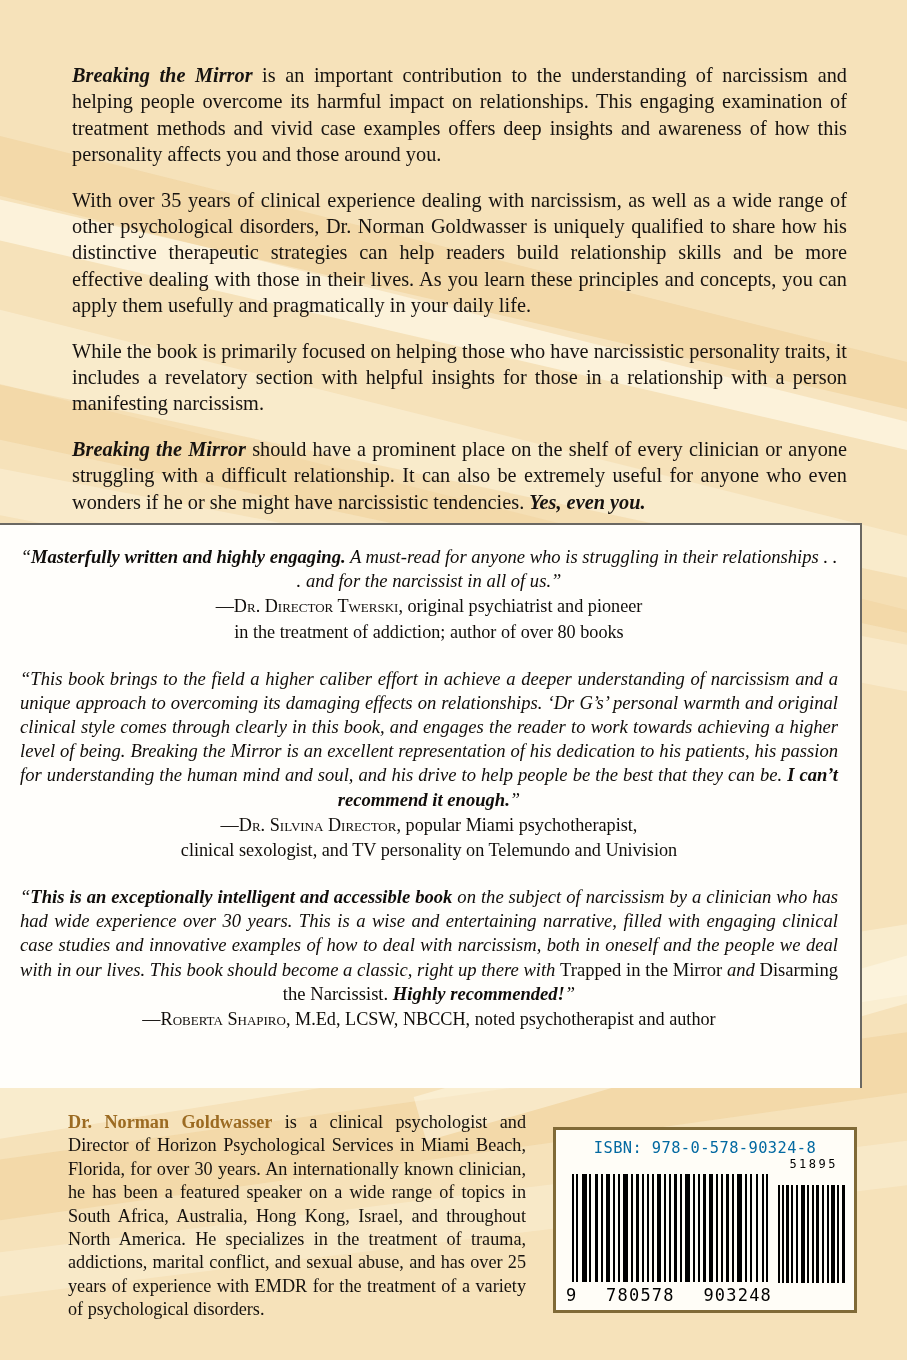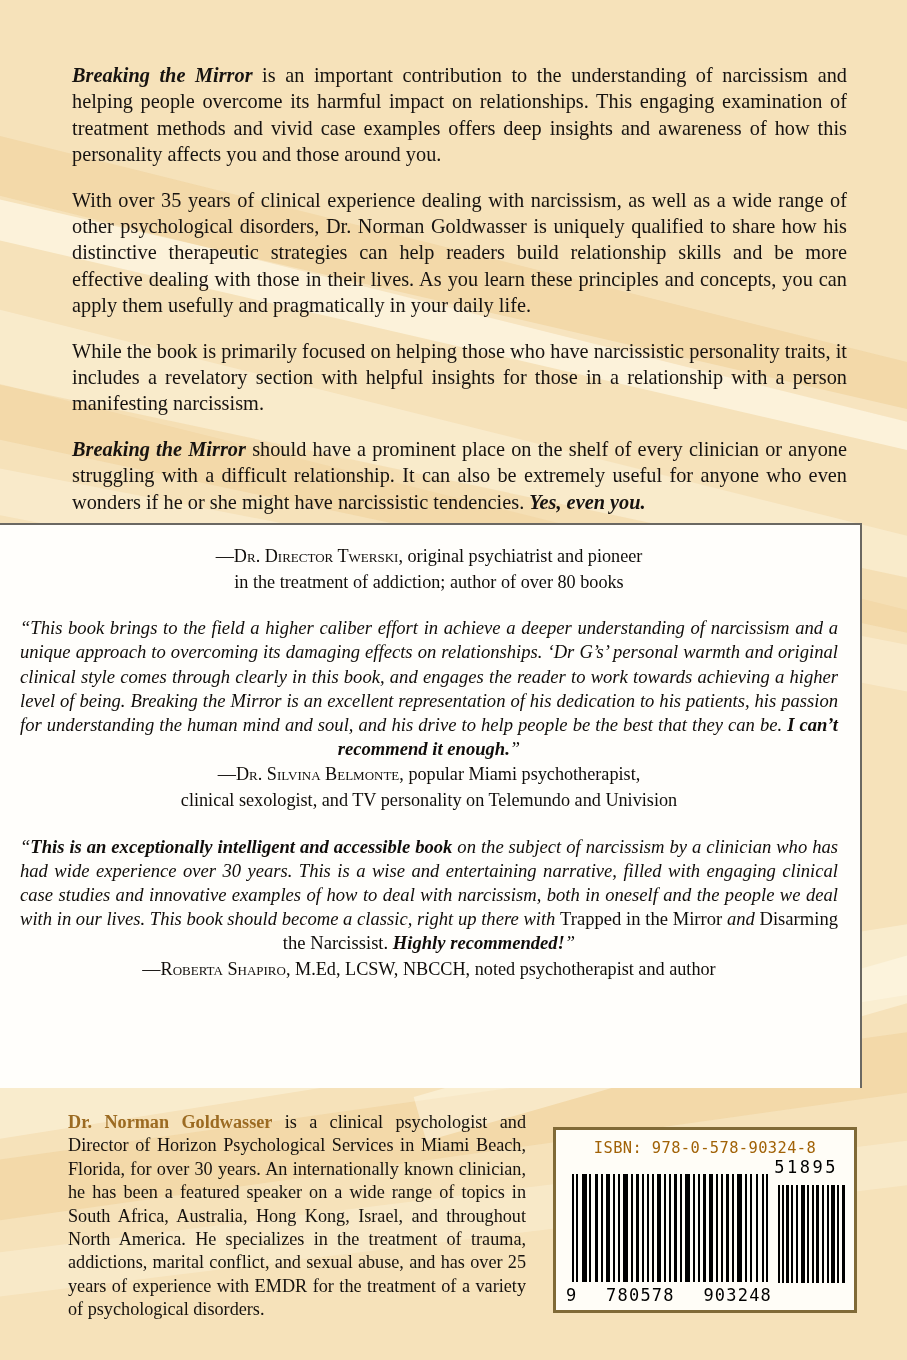--- a/index.html
+++ b/index.html
@@ -145,31 +145,31 @@
     background: #fffdf7;
     border: 3px solid #806a37;
     box-sizing: border-box;
     z-index: 4;
     padding: 7px 8px 6px 8px;
   }
   .isbn-line {
     font-family: "DejaVu Sans Mono", "Liberation Mono", monospace;
     font-size: 15.4px;
     letter-spacing: 0.4px;
-    color: #a16207;
+    color: #0369a1;
     text-align: center;
     margin: 2px 0 0 0;
     white-space: nowrap;
   }
   .addon-num {
     position: absolute;
     right: 16px;
     top: 27px;
     font-family: "DejaVu Sans Mono", "Liberation Mono", monospace;
-    font-size: 17px;
+    font-size: 12px;
     letter-spacing: 2.5px;
     color: #000;
   }
   .bars-main {
     position: absolute;
     left: 16px;
     top: 44px;
     width: 196px;
     height: 108px;
   }
@@ -233,27 +233,28 @@
 
     <p class="blurb">
       <span class="bk-title">Breaking the Mirror</span><span> should have a prominent place on the shelf of every clinician or anyone struggling with a difficult relationship. It can also be extremely useful for anyone who even wonders if he or she might have narcissistic tendencies. </span><span class="yes-even-you">Yes, even you.</span>
     </p>
 
   </div>
 
   <div class="panel">
 
     <div class="quote-block q1">
+      <p class="qtext"><span>“</span><span class="q-strong">Masterfully written and highly engaging.</span><span> A must-read for anyone who is struggling in their relationships . . . and for the narcissist in all of us.”</span></p>
       <p class="attrib"><span>—</span><span class="sc">Dr. </span><span class="sc">Director Twerski</span><span>, original psychiatrist and pioneer</span></p>
       <p class="attrib">in the treatment of addiction; author of over 80 books</p>
     </div>
 
     <div class="quote-block q2">
       <p class="qtext justified"><span>“</span><span>This book brings to the field a higher caliber effort in achieve a deeper understanding of narcissism and a unique approach to overcoming its damaging effects on relationships. ‘Dr G’s’ personal warmth and original clinical style comes through clearly in this book, and engages the reader to work towards achieving a higher level of being. Breaking the Mirror is an excellent representation of his dedication to his patients, his passion for understanding the human mind and soul, and his drive to help people be the best that they can be. </span><span class="q-strong">I can’t recommend it enough.</span><span>”</span></p>
-      <p class="attrib"><span>—</span><span class="sc">Dr. </span><span class="sc">Silvina Belmonte</span><span>, popular Miami psychotherapist,</span></p>
+      <p class="attrib"><span>—</span><span class="sc">Dr. </span><span class="sc">Silvina Director</span><span>, popular Miami psychotherapist,</span></p>
       <p class="attrib">clinical sexologist, and TV personality on Telemundo and Univision</p>
     </div>
 
     <div class="quote-block q3">
       <p class="qtext justified"><span>“</span><span class="q-strong">This is an exceptionally intelligent and accessible book</span><span> on the subject of narcissism by a clinician who has had wide experience over 30 years. This is a wise and entertaining narrative, filled with engaging clinical case studies and innovative examples of how to deal with narcissism, both in oneself and the people we deal with in our lives. This book should become a classic, right up there with </span><span class="q-roman">Trapped in the Mirror</span><span> and </span><span class="q-roman">Disarming the Narcissist.</span><span class="q-strong"> Highly recommended!</span><span>”</span></p>
       <p class="attrib"><span>—</span><span class="sc">Roberta Shapiro</span><span>, M.Ed, LCSW, NBCCH, noted psychotherapist and author</span></p>
     </div>
 
   </div>
 

